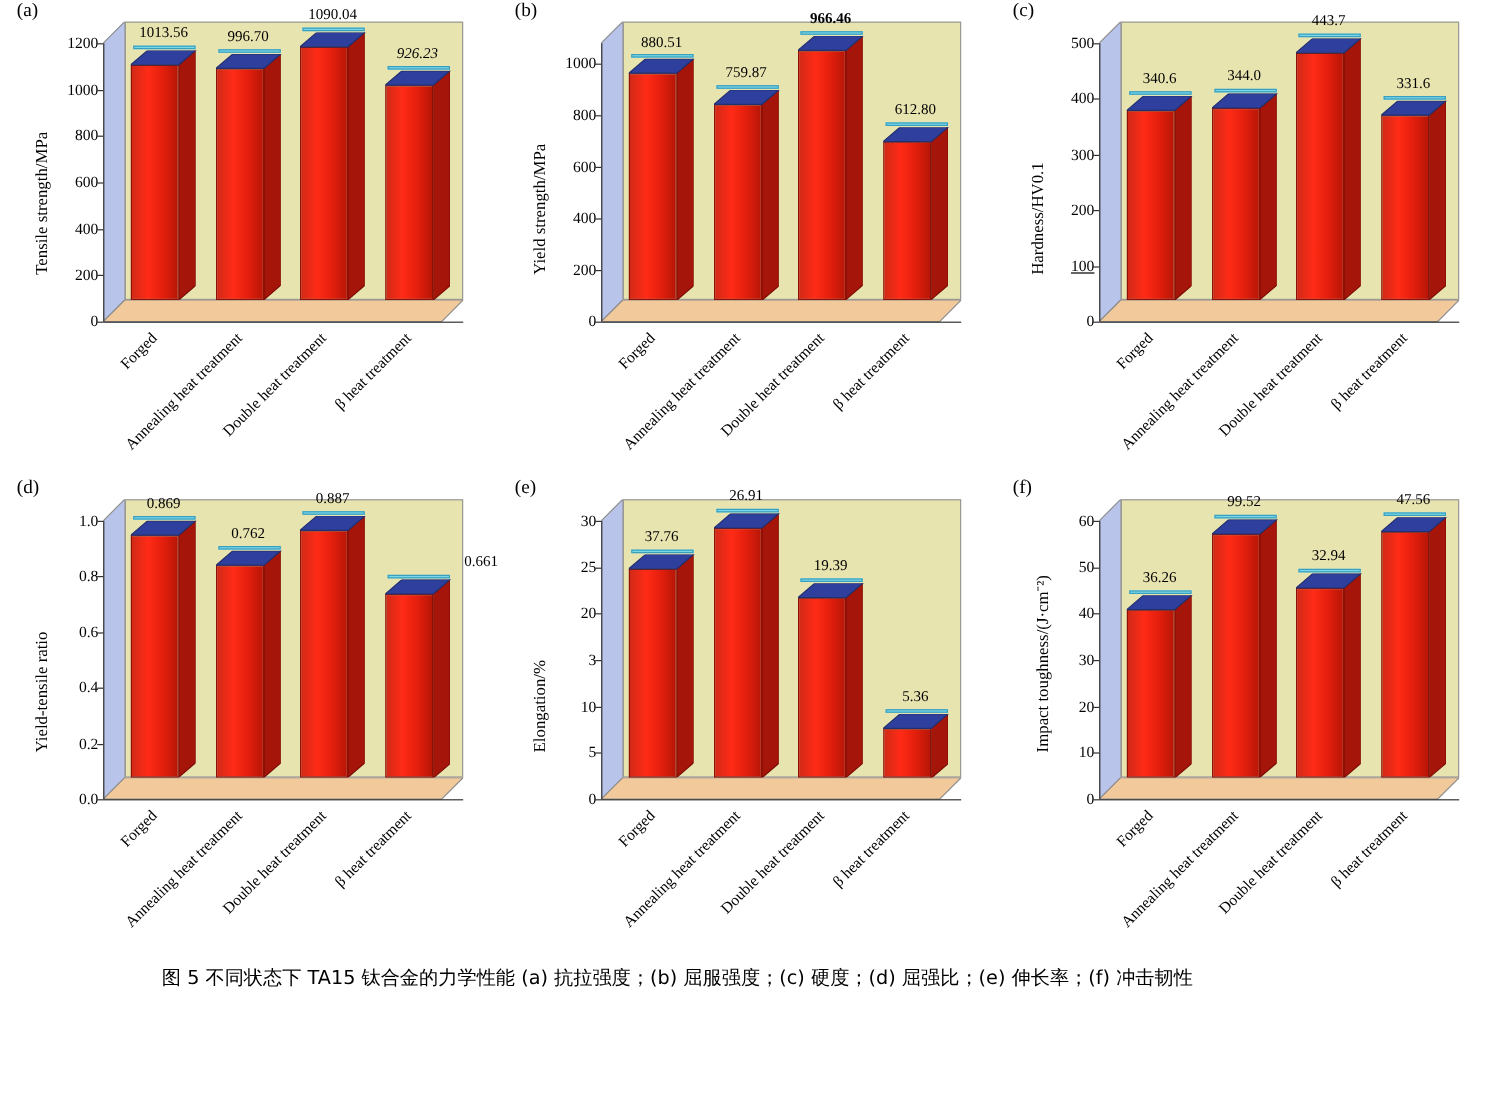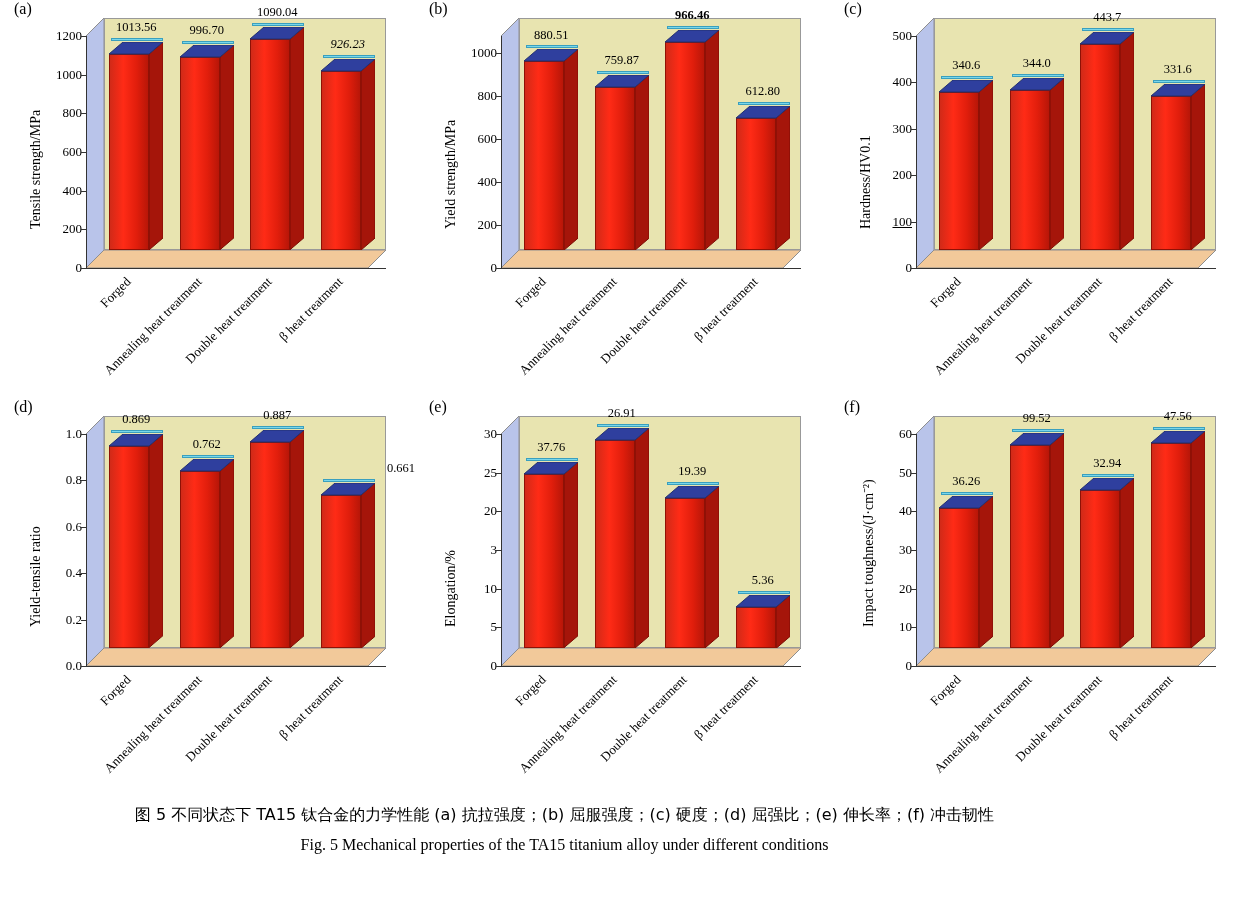--- a/index.html
+++ b/index.html
@@ -535,15 +535,14 @@
             <div style="position: absolute; left: 2px; width: 52px; top: -16px; height: 3px; background: rgb(121, 215, 234); border: 1px solid rgb(58, 159, 190); box-sizing: border-box;"></div>
           </div>
           <div class="barval" style="left: 261.75px; top: -6.93333px;">47.56</div>
           <div class="catlabel" style="left: 248.75px; top: 256px; transform: rotate(-45deg); transform-origin: right top; width: 170px; margin-left: -170px;">β heat treatment</div>
         </div>
       </div>
     </div>
 
   <div class="caption">
     <div class="line-cn">图 5   不同状态下 TA15 钛合金的力学性能   (a) 抗拉强度；(b) 屈服强度；(c) 硬度；(d) 屈强比；(e) 伸长率；(f) 冲击韧性</div>
-    <div class="line-en">Fig. 5   Mechanical properties of the TA15 titanium alloy under different conditions</div>
   </div>
 </div>
 
 </body></html>

